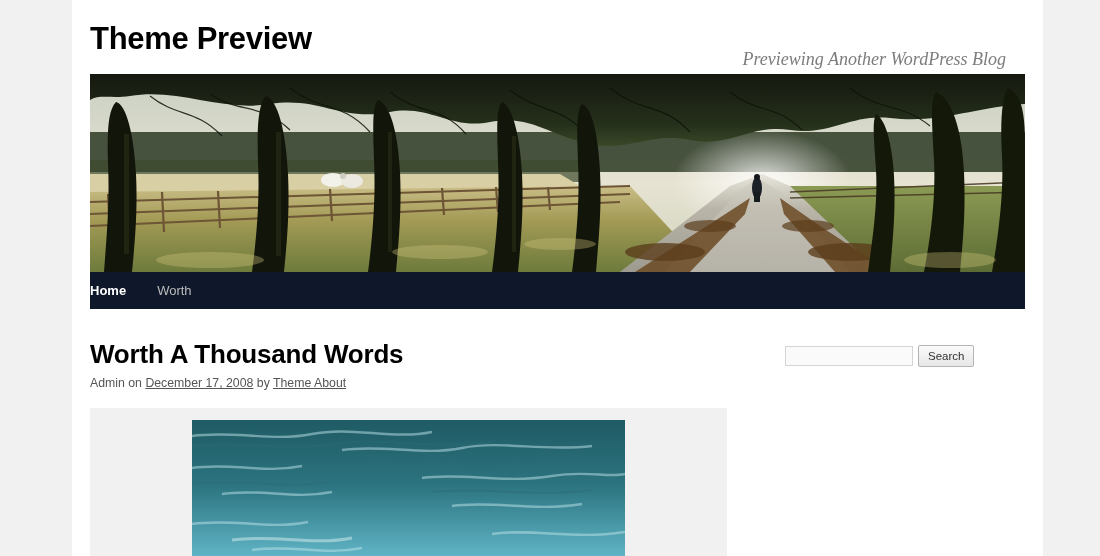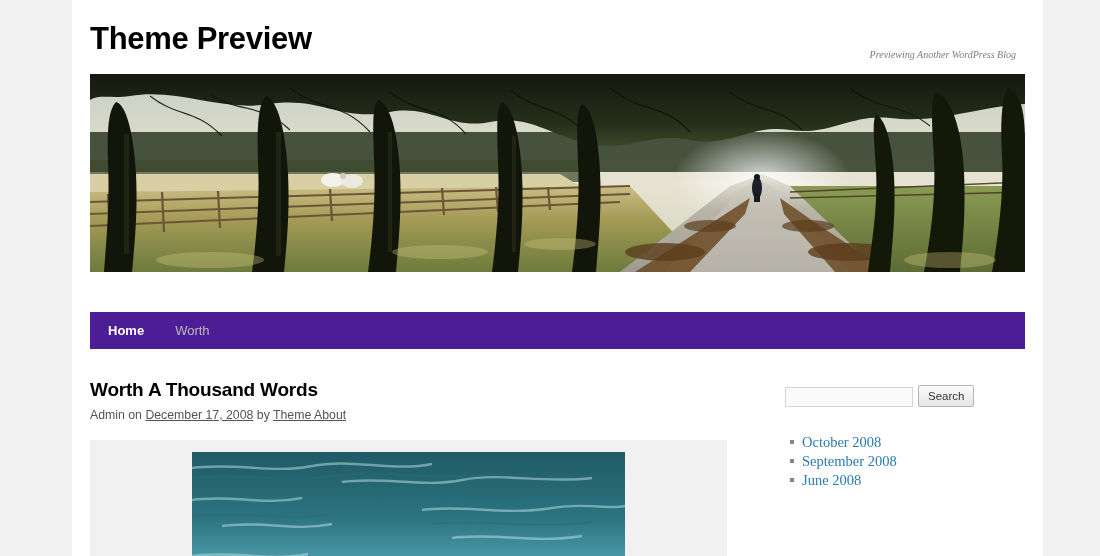--- a/index.html
+++ b/index.html
@@ -37,48 +37,46 @@
     font-size: 31px;
     font-weight: bold;
     letter-spacing: -0.3px;
     color: #000000;
     line-height: 1.1;
     white-space: nowrap;
   }
   .site-title a { color: #000; text-decoration: none; }
   .site-description {
     position: absolute;
-    right: 9px;
+    right: 19px;
     top: 49px;
     font-family: "Liberation Serif", serif;
     font-style: italic;
-    font-size: 10px;
+    font-size: 18px;
     color: #7c7c7c;
     white-space: nowrap;
   }
 
   
   .header-image {
     position: relative;
     width: 935px;
     height: 198px;
     overflow: hidden;
     background: #0d1208;
   }
   .hdr-svg { display: block; width: 935px; height: 198px; }
 
   
   .access {
     width: 935px;
     height: 37px;
-    background: #4c1d95;
+    background: #0f172a;
     display: flex;
     align-items: center;
-    padding-left: 18px;
-    margin-top: 40px;
   }
   .access ul { list-style: none; display: flex; align-items: center; }
   .access li { margin: 0; }
   .menu-link {
     display: inline-block;
     padding: 0 15px;
     font-size: 13px;
     color: #bbbbbb;
     text-decoration: none;
     line-height: 37px;
@@ -94,21 +92,21 @@
   .main {
     display: flex;
     padding: 0 18px;
     padding-top: 30px;
   }
   .content {
     width: 640px;
     flex: 0 0 640px;
   }
   .entry-title {
-    font-size: 19px;
+    font-size: 26px;
     font-weight: bold;
     color: #000;
     letter-spacing: -0.2px;
     line-height: 1.2;
     margin-bottom: 6px;
   }
   .entry-meta {
     font-size: 12.3px;
     color: #555555;
     margin-bottom: 18px;
@@ -137,22 +135,22 @@
 
   
   .sidebar {
     width: 260px;
     flex: 0 0 260px;
     margin-left: 55px;
     padding-top: 6px;
   }
   .search-form {
     display: flex;
-    align-items: flex-end;
-    margin-bottom: 26px;
+    align-items: center;
+    margin-bottom: 38px;
   }
   .search-input {
     width: 128px;
     height: 20px;
     border: 1px solid #d5d5d5;
     background: #fafafa;
     font-size: 12px;
     padding: 1px 4px;
     font-family: "Liberation Sans", sans-serif;
     color: #333;
@@ -462,29 +460,18 @@
     </div>
 
     <aside class="sidebar">
 
       <form class="search-form">
         <input class="search-input" type="text" placeholder="" style="">
         <button class="search-submit" type="button">Search</button>
       </form>
 
       <div class="widget">
-        <ul>
-          <li>
-            <a>October 2008</a>
-          </li>
-          <li>
-            <a>September 2008</a>
-          </li>
-          <li>
-            <a>June 2008</a>
-          </li>
-        </ul>
       </div>
 
 
     </aside>
   </div>
 </div>
 
 </body></html>

